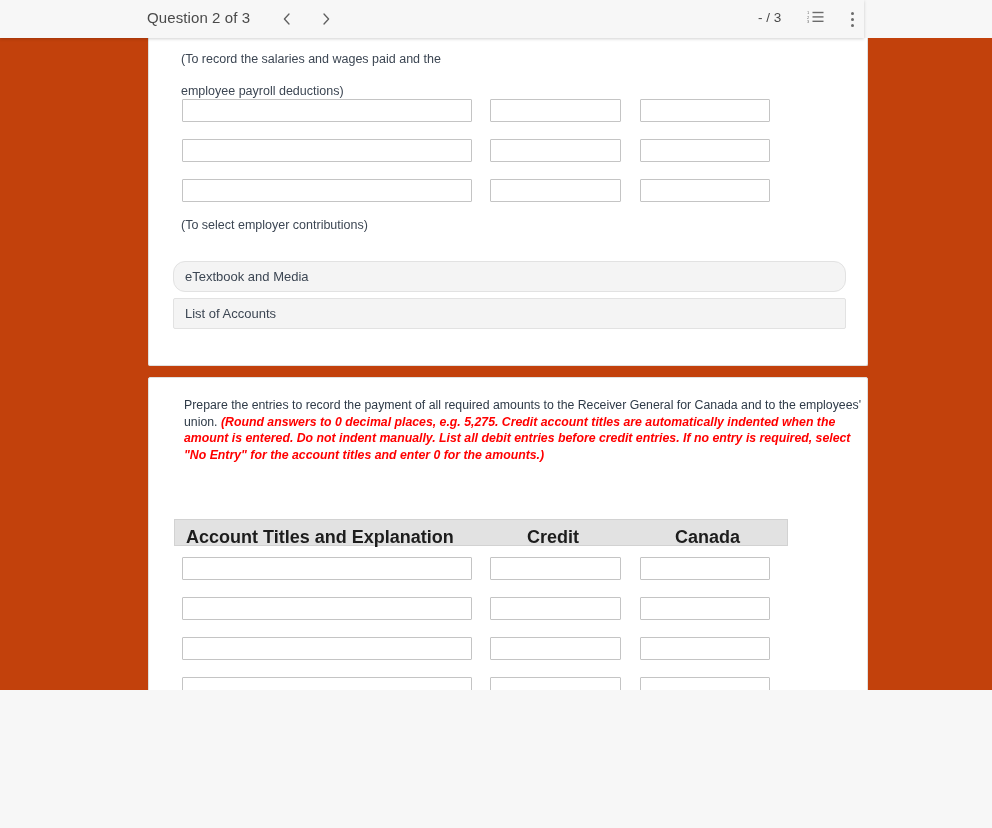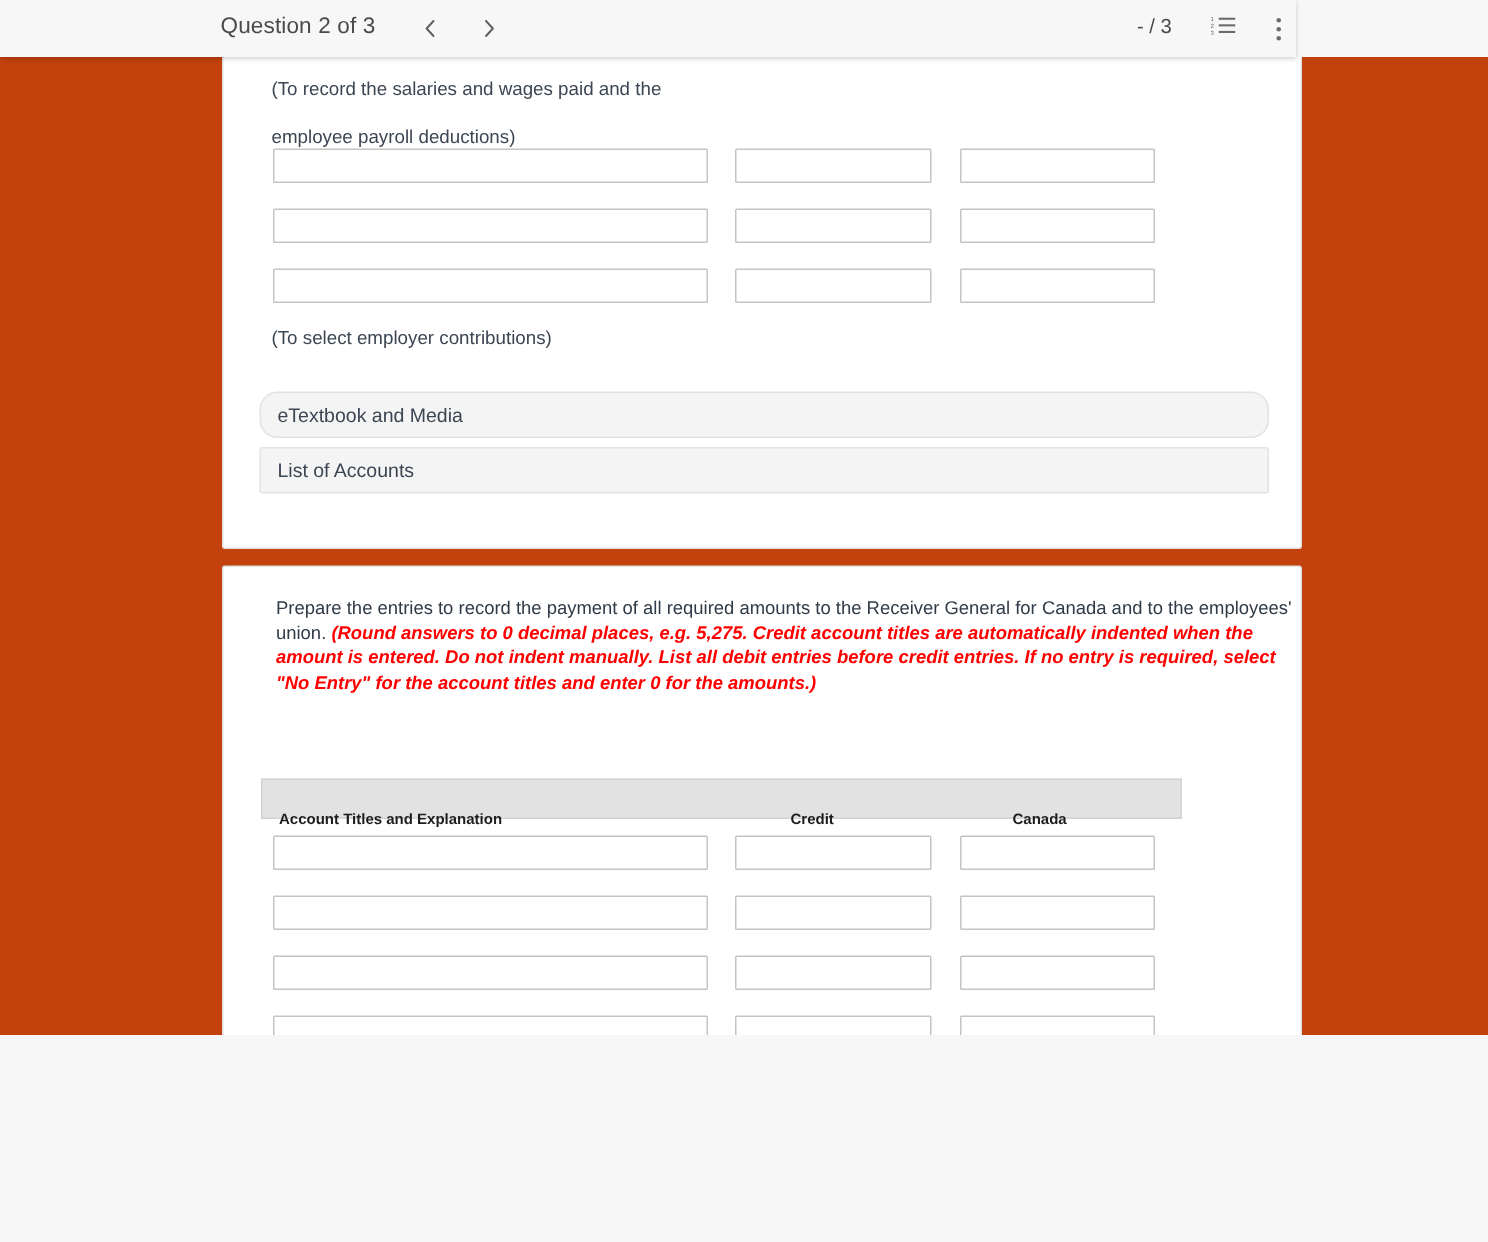--- a/index.html
+++ b/index.html
@@ -162,22 +162,22 @@
   .tbl-head {
     position: absolute;
     left: 25px;
     width: 614px;
     height: 27px;
     background: #e2e2e2;
     border: 1px solid #d2d2d2;
   }
   .tbl-head .th {
     position: absolute;
-    top: 21px;
-    font-size: 10px;
+    top: 7px;
+    font-size: 18px;
     font-weight: bold;
     color: #1d1d1d;
     white-space: nowrap;
   }
   .th-acct { left: 11px; }
   .th-deb  { left: 352px; }
   .th-cred { left: 500px; }
 </style>
 </head>
 <body>

